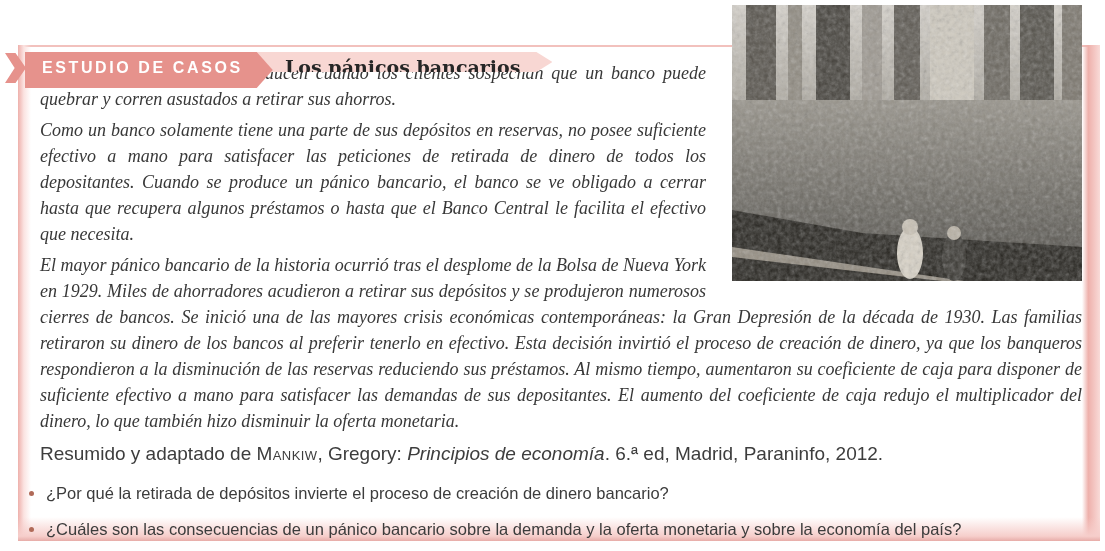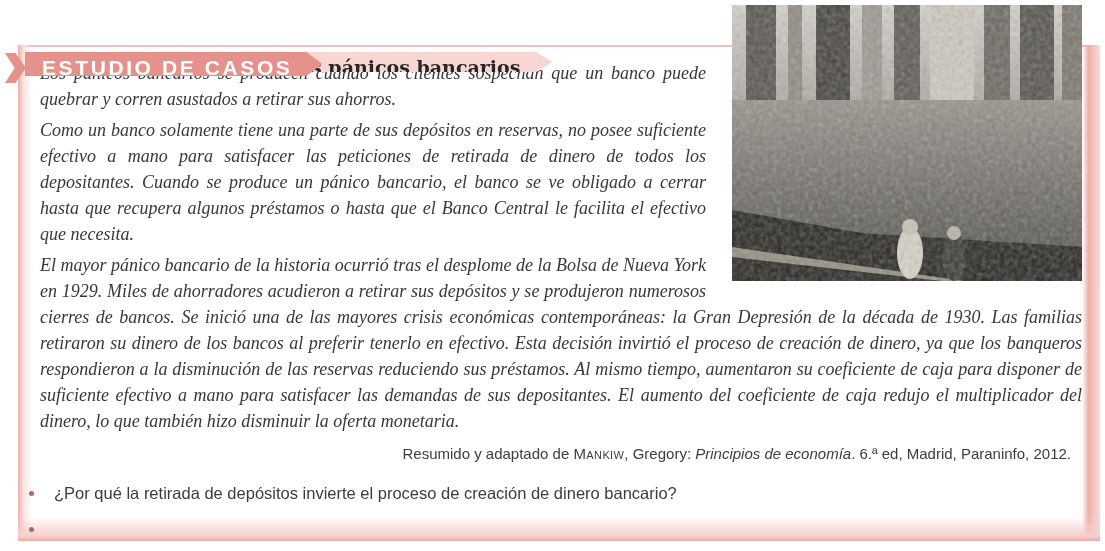--- a/index.html
+++ b/index.html
@@ -13,44 +13,44 @@
           background:linear-gradient(to right,#eeb0ab 0%,#fbe3e1 45%,rgba(255,255,255,0) 100%);}
   .b-right{position:absolute;top:0;right:0;bottom:0;width:18px;
            background:linear-gradient(to right,rgba(255,255,255,0) 0%,#eeb0ab 35%,#f9dbd8 100%);}
   .b-bottom{position:absolute;left:0;right:0;bottom:0;height:24px;
             background:linear-gradient(to bottom,rgba(253,238,236,0) 0%,#f6cecb 80%,#e7aca8 100%);}
 
   
   .banner{position:absolute;left:0;top:26px;height:32px;z-index:5;}
   .chev{position:absolute;left:5px;top:27px;width:21px;height:30px;background:#e6928c;
         clip-path:polygon(0 0,50% 0,100% 50%,50% 100%,0 100%,46% 50%);}
-  .kicker{position:absolute;left:25px;top:26px;height:24px;line-height:32px;z-index:3;
-          background:#e6928c;color:#ffffff;font-weight:bold;font-size:21px;letter-spacing:2.6px;
+  .kicker{position:absolute;left:25px;top:26px;height:36px;line-height:32px;z-index:3;
+          background:#e6928c;color:#ffffff;font-weight:bold;font-size:16px;letter-spacing:2.6px;
           padding:0 30px 0 17px;white-space:nowrap;
           clip-path:polygon(0 0,calc(100% - 16px) 0,100% 50%,calc(100% - 16px) 100%,0 100%);}
   .btitle{position:absolute;left:243px;top:26px;height:20px;line-height:31px;z-index:2;
           background:#f8d7d3;color:#262626;font-family:"DejaVu Serif",serif;font-weight:bold;
           font-size:19px;padding:0 32px 0 42px;white-space:nowrap;
           clip-path:polygon(0 0,calc(100% - 16px) 0,100% 50%,calc(100% - 16px) 100%,0 100%);}
 
   
   .content{position:absolute;left:40px;top:60px;width:1042px;z-index:2;}
   .content p{margin:0 0 5px 0;font:italic 18px/26px "Liberation Serif",serif;
              color:#383838;text-align:justify;}
   .photo{float:right;width:350px;height:276px;margin:-55px 0 16px 26px;
          background:#8a867e;overflow:hidden;}
   .photo svg{display:block;width:100%;height:100%;}
 
-  .citation{clear:none;text-align:right;margin:10px 11px 0 0;
-            font-size:15px;line-height:19px;color:#3d3d3d;}
+  .citation{clear:none;margin:10px 11px 0 0;
+            font-size:19px;line-height:19px;color:#3d3d3d;}
   .citation .sc{font-variant:small-caps;letter-spacing:.4px;}
   .citation .it{font-style:italic;}
 
   ul.questions{list-style:none;margin:20px 0 0 -11px;padding:0;}
-  ul.questions li{display:flex;align-items:flex-start;gap:20px;margin-bottom:16px;
+  ul.questions li{display:flex;align-items:flex-start;gap:12px;margin-bottom:16px;
                   font-size:16.5px;line-height:20px;color:#3c3c3c;}
   .dot{width:5px;height:5px;border-radius:50%;background:#b06a58;margin-top:8px;flex:none;}
 </style>
 </head>
 <body>
 
 <div class="panel">
   <div class="b-top"></div>
   <div class="b-left"></div>
   <div class="b-right"></div>
@@ -109,16 +109,17 @@
 
   <div class="citation"><span>Resumido y adaptado de </span><span class="sc">Mankiw</span><span>, Gregory: </span><span class="it">Principios de economía</span><span>. 6.ª ed, Madrid, Paraninfo, 2012.</span></div>
 
   <ul class="questions">
     <li>
       <span class="dot"></span>
       <span>¿Por qué la retirada de depósitos invierte el proceso de creación de dinero bancario?</span>
     </li>
     <li>
       <span class="dot"></span>
+      <span>¿Cuáles son las consecuencias de un pánico bancario sobre la demanda y la oferta monetaria y sobre la economía del país?</span>
     </li>
   </ul>
 
 </div>
 
 </body></html>

